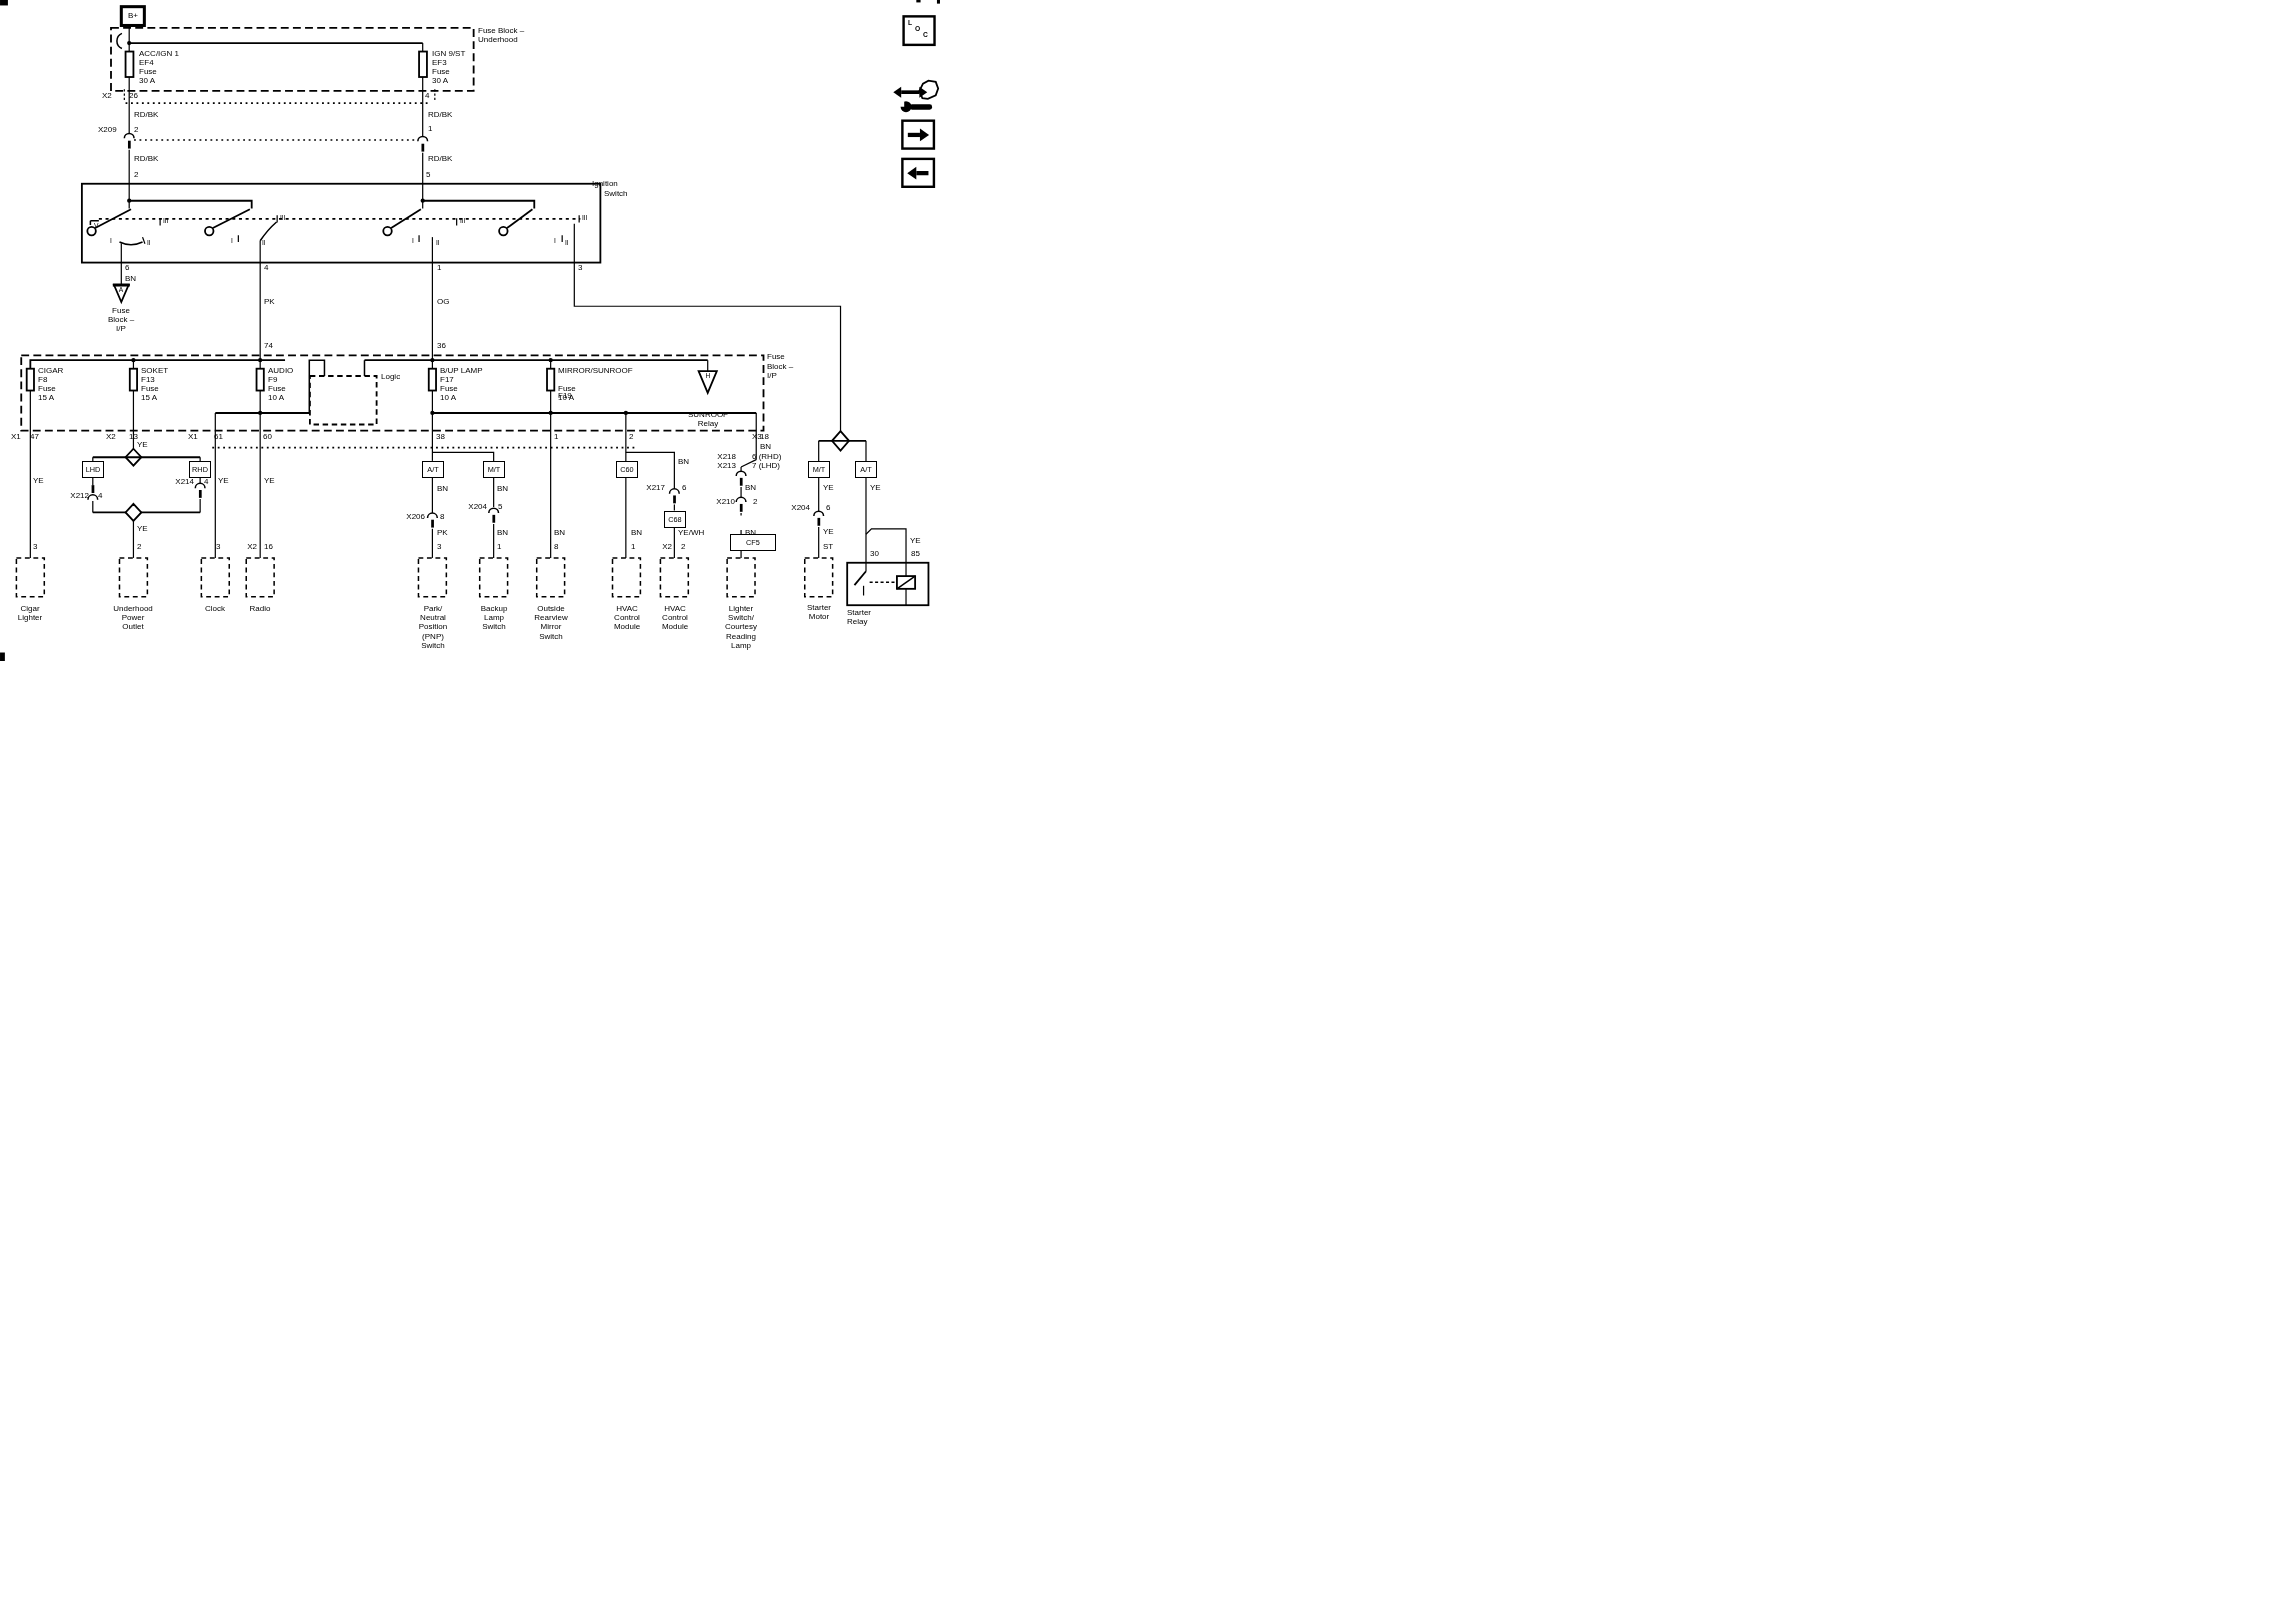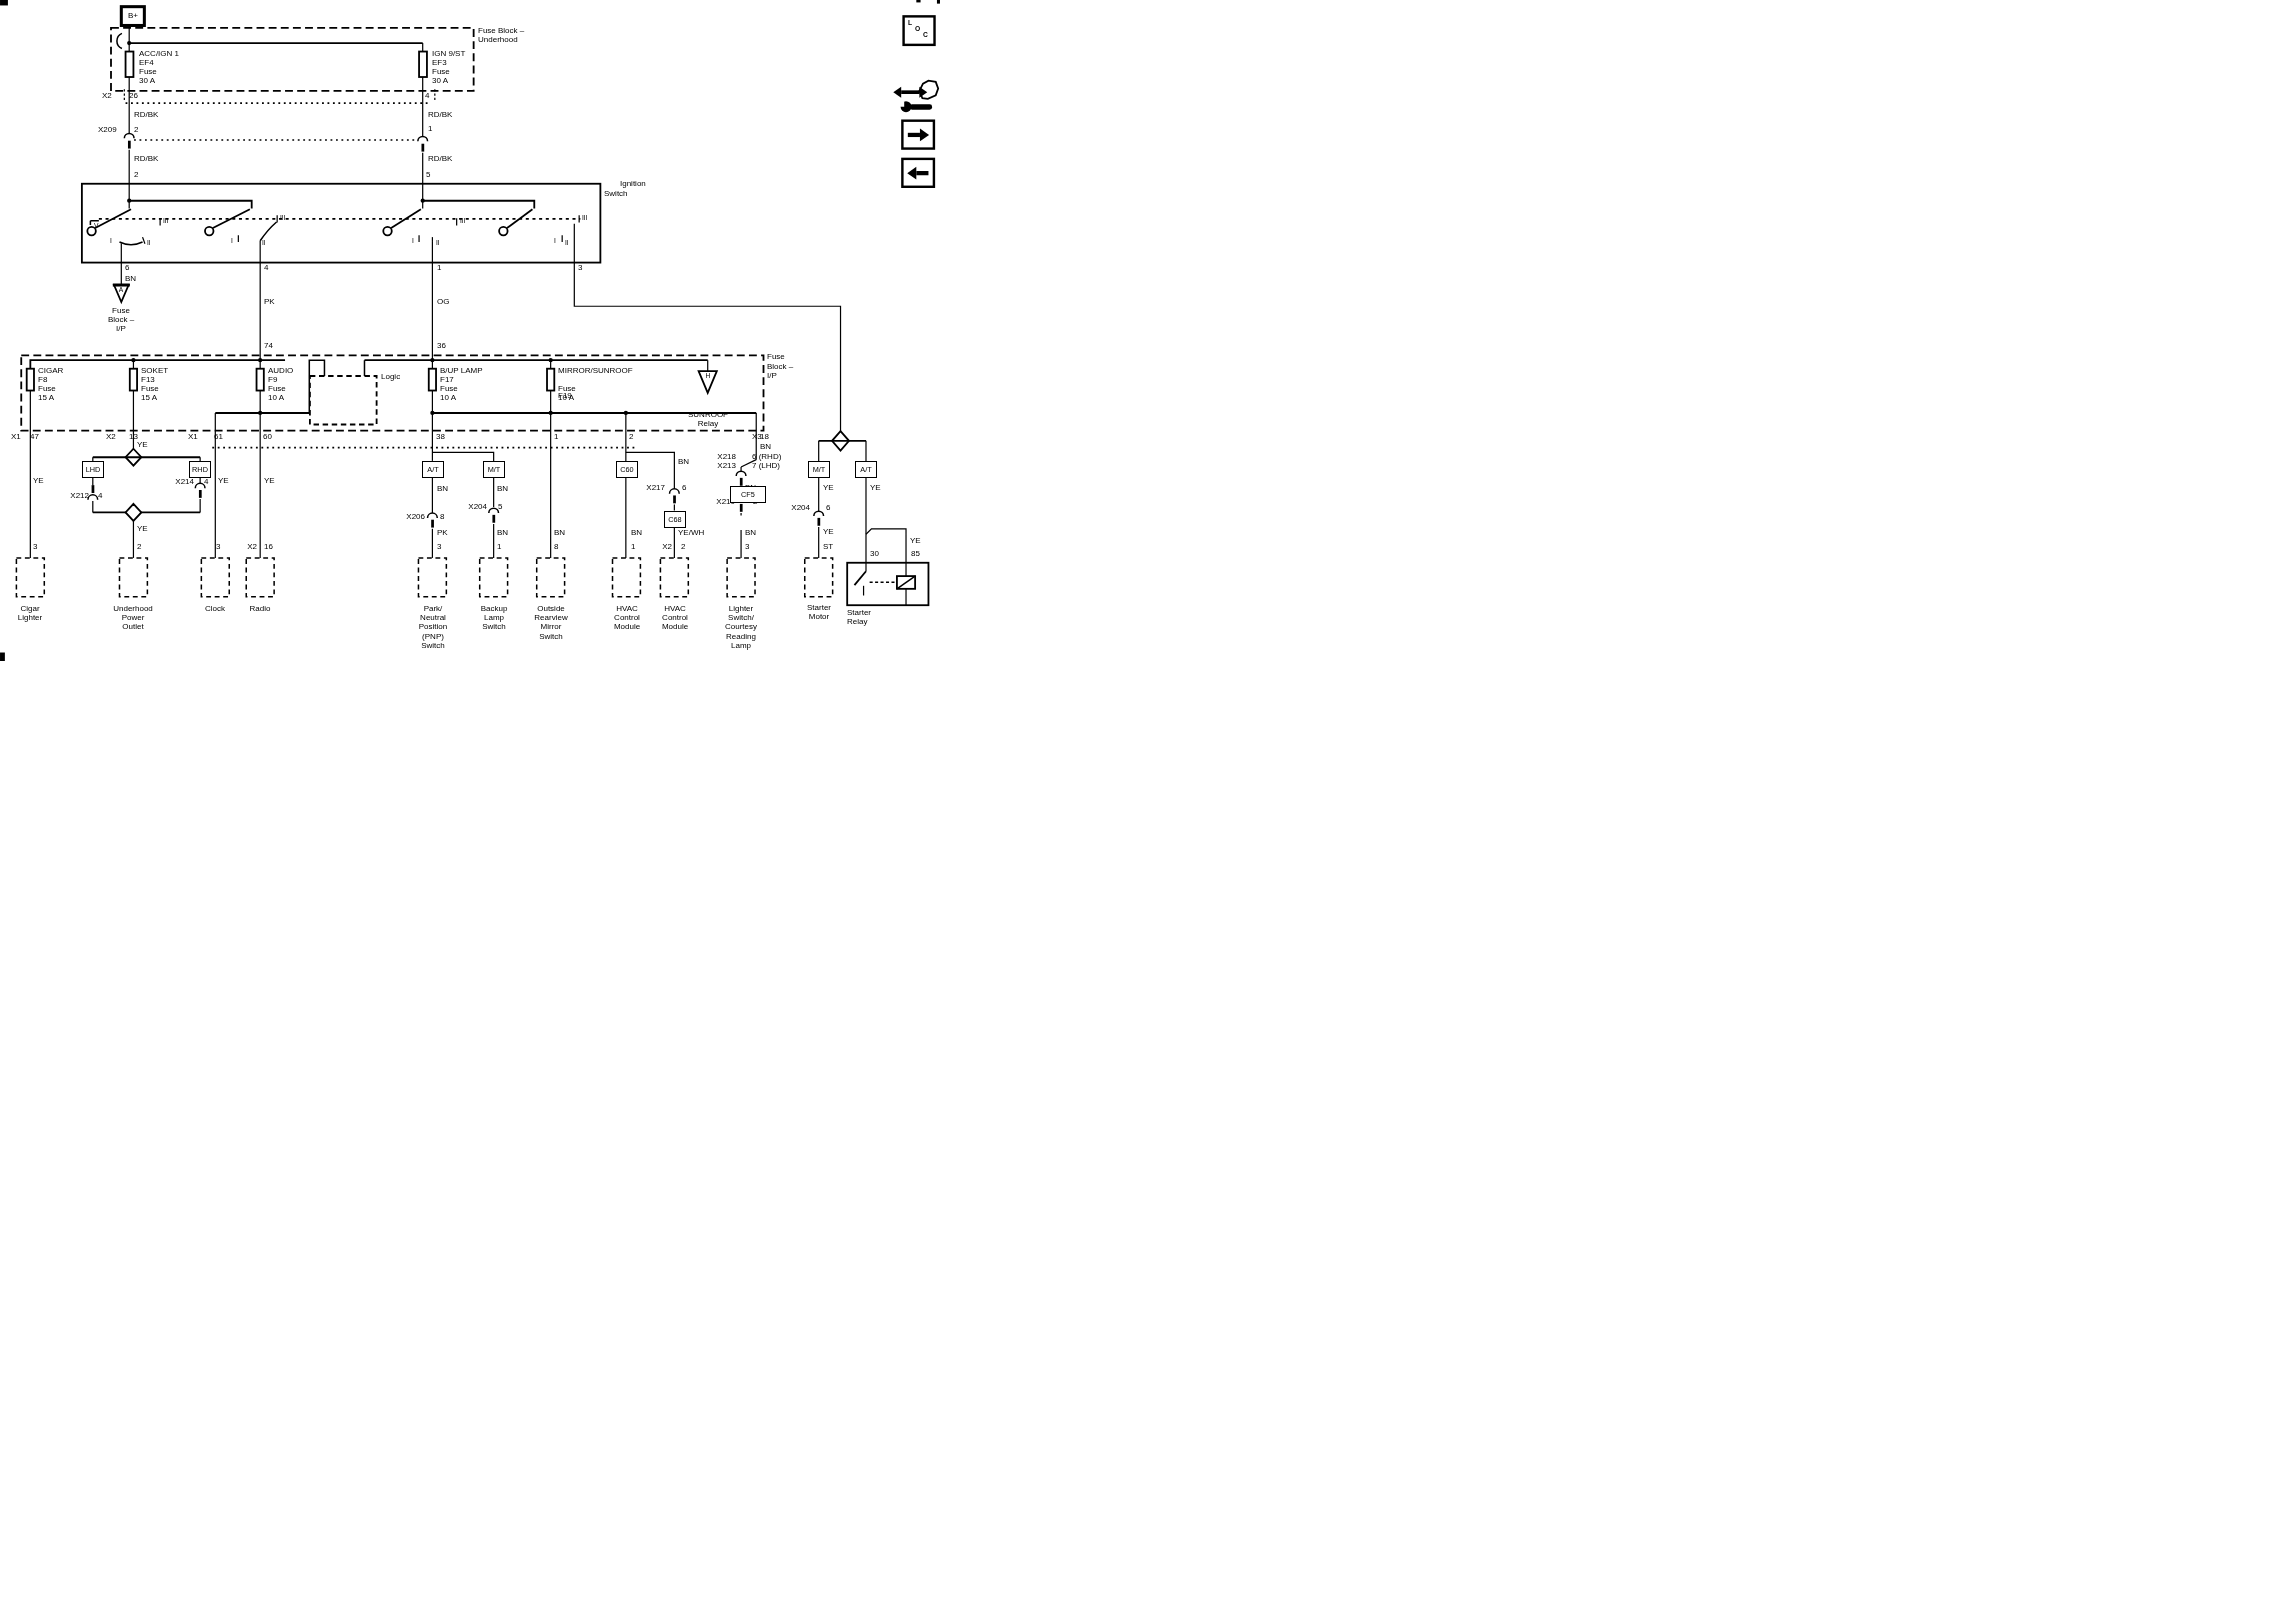--- a/index.html
+++ b/index.html
@@ -267,21 +267,21 @@
 <div class="t" style="left:134px;top:110px">RD/BK</div>
 <div class="t" style="left:428px;top:110px">RD/BK</div>
 <div class="t" style="left:98px;top:125px">X209</div>
 <div class="t" style="left:134px;top:125px">2</div>
 <div class="t" style="left:428px;top:124px">1</div>
 <div class="t" style="left:134px;top:154px">RD/BK</div>
 <div class="t" style="left:428px;top:154px">RD/BK</div>
 <div class="t" style="left:134px;top:170px">2</div>
 <div class="t" style="left:426px;top:170px">5</div>
 
-<div class="t" style="left:620px;top:179px">Ignition</div>
+<div class="t" style="left:592px;top:179px">Ignition</div>
 <div class="t" style="left:604px;top:189px">Switch</div>
 <div class="t sm" style="left:94px;top:222px">V</div>
 <div class="t sm" style="left:110px;top:237px">I</div>
 <div class="t sm" style="left:147px;top:239px">II</div>
 <div class="t sm" style="left:163px;top:217px">III</div>
 <div class="t sm" style="left:231px;top:237px">I</div>
 <div class="t sm" style="left:262px;top:239px">II</div>
 <div class="t sm" style="left:280px;top:214px">III</div>
 <div class="t sm" style="left:412px;top:237px">I</div>
 <div class="t sm" style="left:436px;top:239px">II</div>
@@ -415,21 +415,21 @@
     </div>
 <div class="bx" style="left:483px;top:461px;width:22px;height:17px">
       <span>M/T</span>
     </div>
 <div class="bx" style="left:616px;top:461px;width:22px;height:17px">
       <span>C60</span>
     </div>
 <div class="bx" style="left:664px;top:511px;width:22px;height:17px">
       <span>C68</span>
     </div>
-<div class="bx" style="left:730px;top:486px;width:36px;height:17px">
+<div class="bx" style="left:730px;top:534px;width:46px;height:17px">
       <span>CF5</span>
     </div>
 <div class="bx" style="left:808px;top:461px;width:22px;height:17px">
       <span>M/T</span>
     </div>
 <div class="bx" style="left:855px;top:461px;width:22px;height:17px">
       <span>A/T</span>
     </div>
 
 <div class="t c" style="left:30px;top:604px">Cigar</div>

